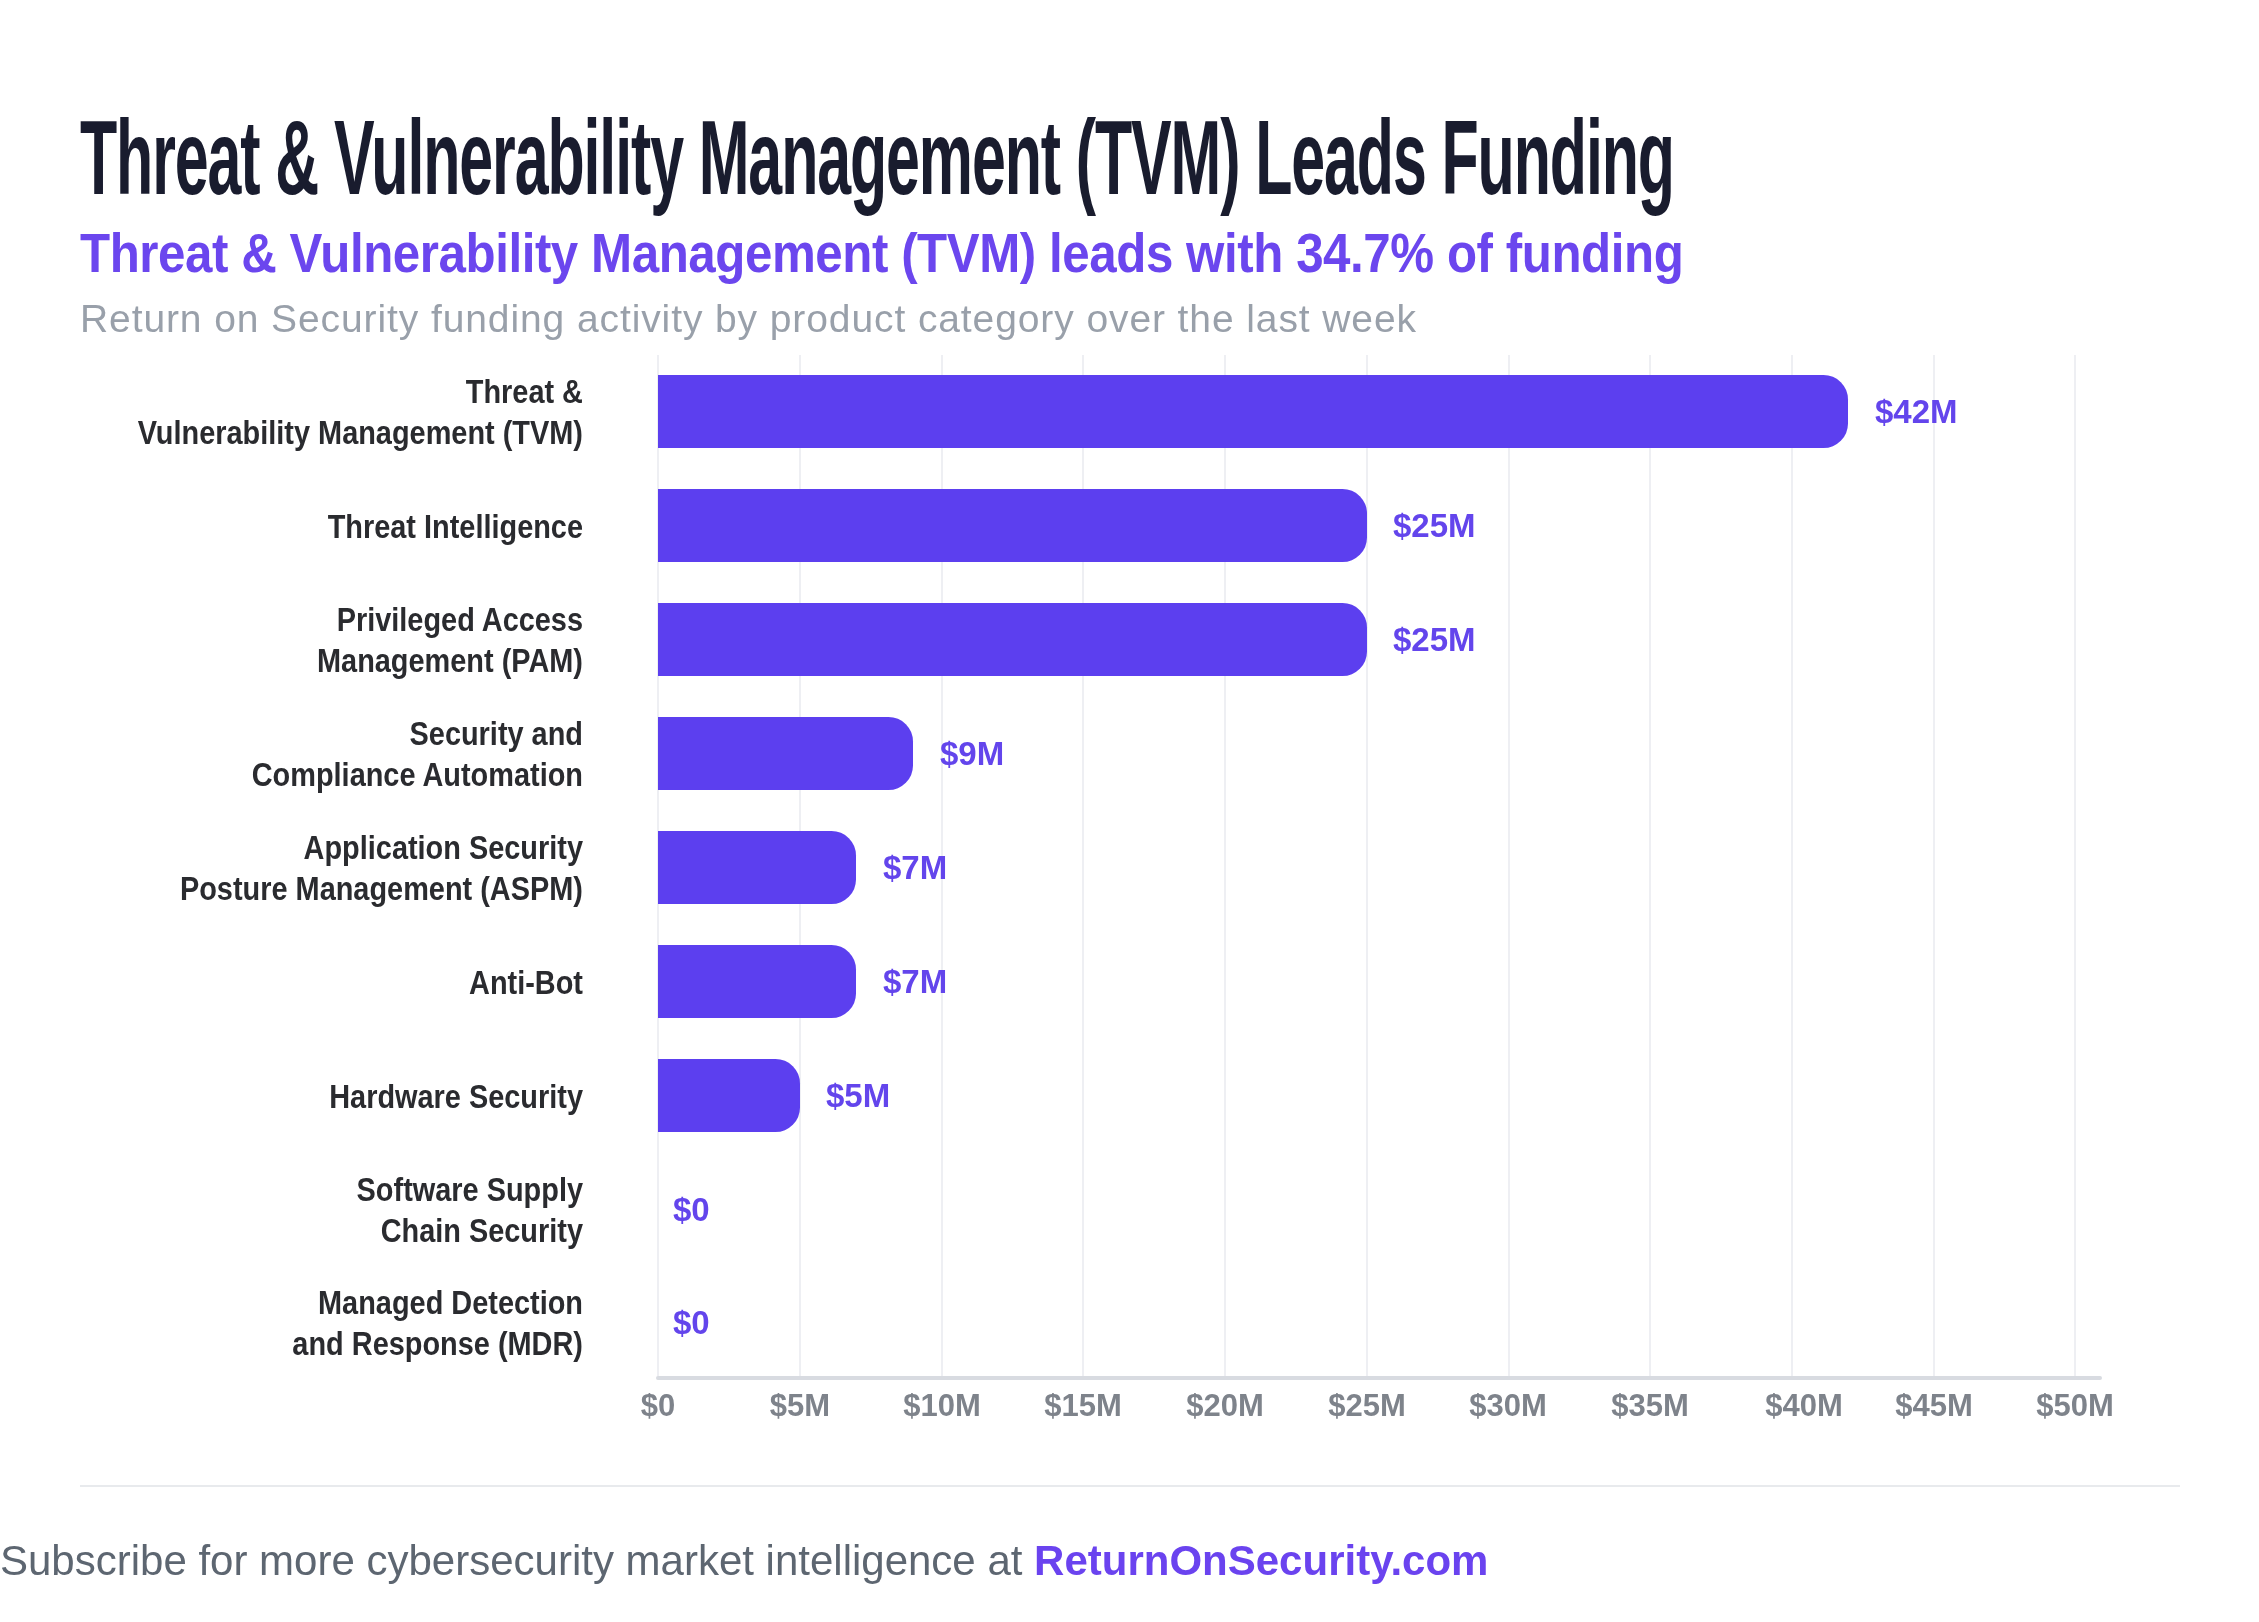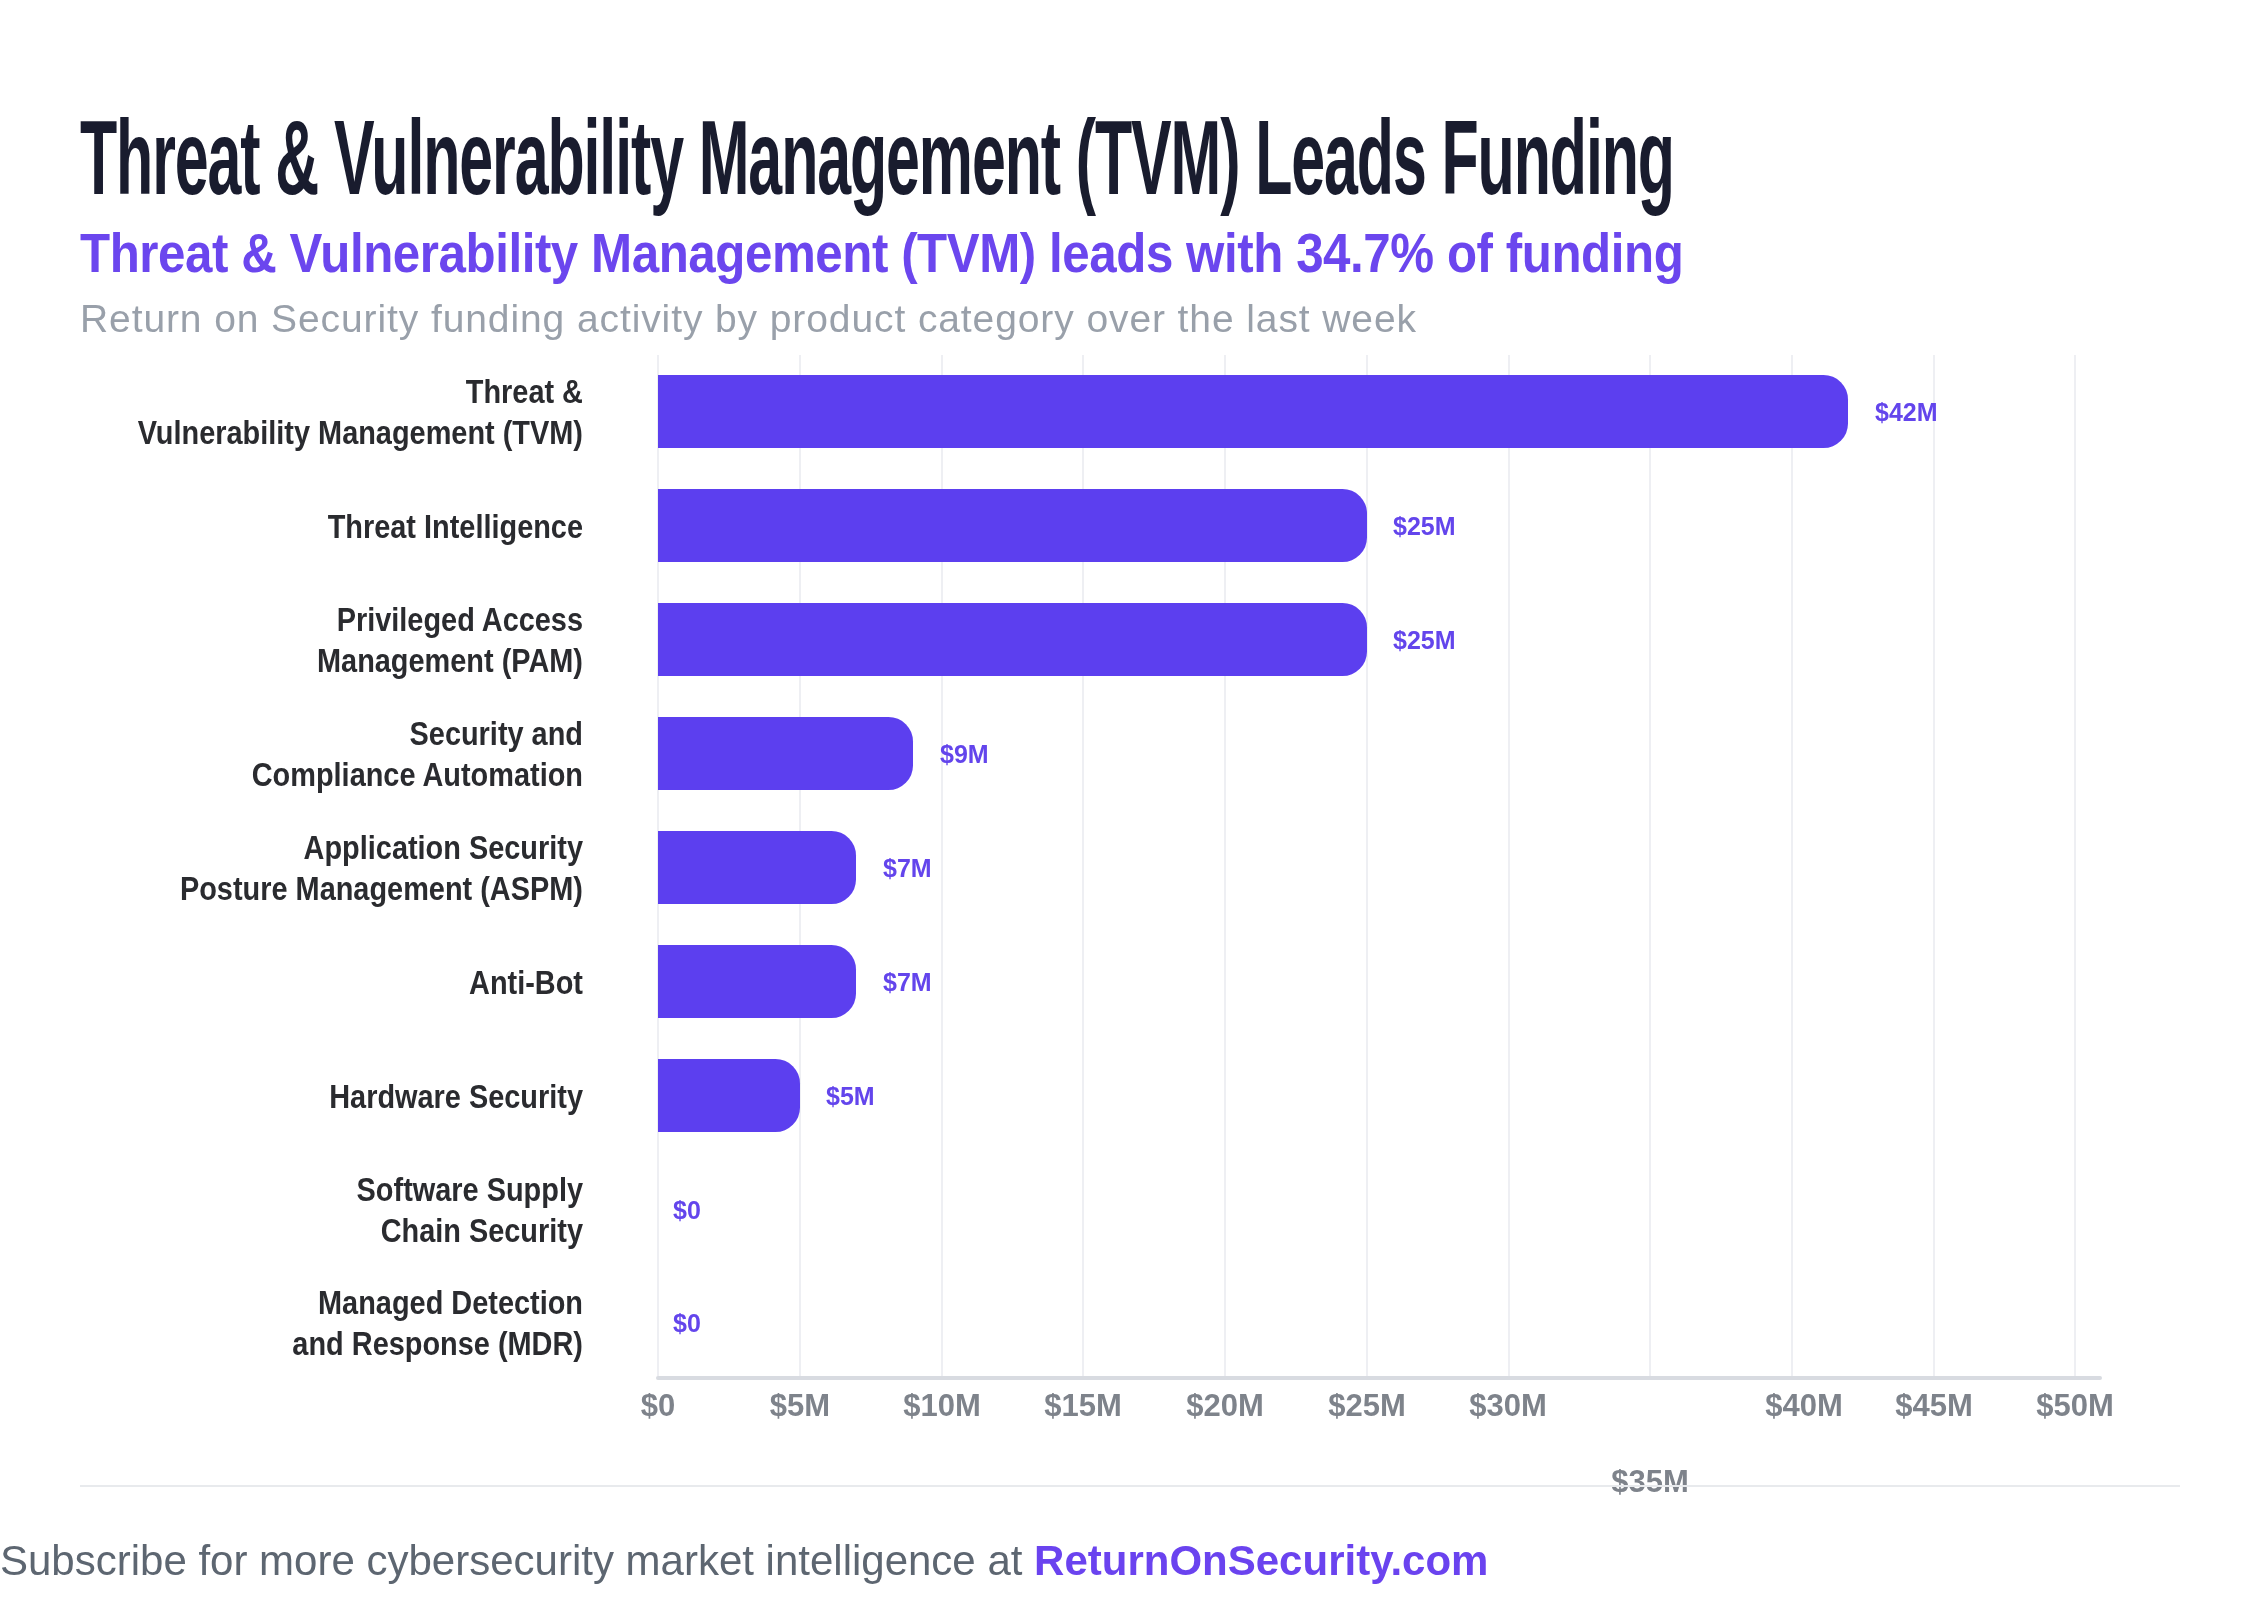--- a/index.html
+++ b/index.html
@@ -28,21 +28,21 @@
   .gridline{position:absolute;width:1.9px;background:#EEEFF3;}
   .axis-line{position:absolute;background:#D8DBE1;border-radius:1.9px;}
   .row-label{
     position:absolute;display:flex;align-items:center;justify-content:flex-end;
     text-align:right;color:#2A2B2F;font-size:34px;font-weight:700;
     line-height:41px;white-space:pre-line;
     transform:scaleX(0.85);transform-origin:right center;
   }
   .bar{position:absolute;background:#5C3FEF;border-radius:0 24.5px 24.5px 0;}
   .bar-value{
-    position:absolute;color:#6345EC;font-size:25px;font-weight:700;
+    position:absolute;color:#6345EC;font-size:33px;font-weight:700;
     transform:translateY(-50%);white-space:nowrap;
   }
   .tick{
     position:absolute;color:#7E838B;font-size:31px;font-weight:600;
     transform:translateX(-50%);white-space:nowrap;
   }
   .divider{position:absolute;left:80px;top:1485px;width:2100px;height:1.9px;background:#E8EAED;}
   .footer{
     position:absolute;left:0;top:1537px;width:2260px;text-align:left;
     font-size:42px;color:#5D6671;font-weight:400;white-space:nowrap;
@@ -102,21 +102,21 @@
 and Response (MDR)</div>
       <div class="bar-value" style="left: 673px; top: 1323px;">$0</div>
       <div class="axis-line" style="left: 656px; top: 1376px; width: 1446px; height: 3.8px;"></div>
       <div class="tick" style="left: 658px; top: 1388px;">$0</div>
       <div class="tick" style="left: 800px; top: 1388px;">$5M</div>
       <div class="tick" style="left: 942px; top: 1388px;">$10M</div>
       <div class="tick" style="left: 1083px; top: 1388px;">$15M</div>
       <div class="tick" style="left: 1225px; top: 1388px;">$20M</div>
       <div class="tick" style="left: 1367px; top: 1388px;">$25M</div>
       <div class="tick" style="left: 1508px; top: 1388px;">$30M</div>
-      <div class="tick" style="left: 1650px; top: 1464px;">$35M</div>
+      <div class="tick" style="left: 1650px; top: 1388px;">$35M</div>
       <div class="tick" style="left: 1792px; top: 1388px; margin-left: 12px;">$40M</div>
       <div class="tick" style="left: 1934px; top: 1388px;">$45M</div>
       <div class="tick" style="left: 2075px; top: 1388px;">$50M</div>
     </div>
 
   <div class="divider"></div>
 
   <div class="footer"><span>Subscribe for more cybersecurity market intelligence at </span><span class="link">ReturnOnSecurity.com</span></div>
 
 </div>

